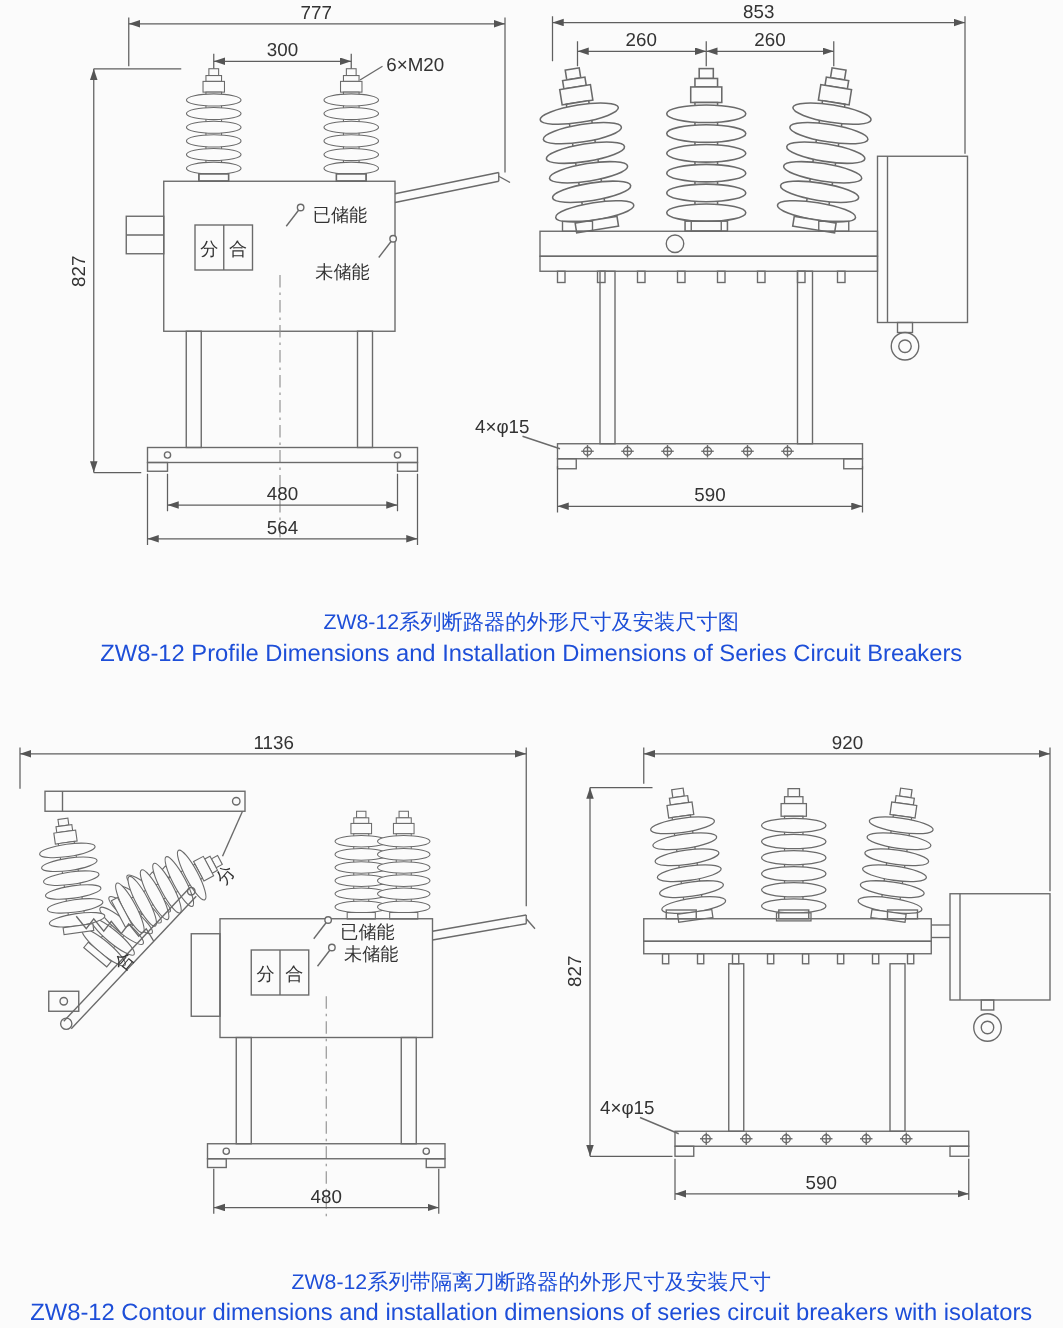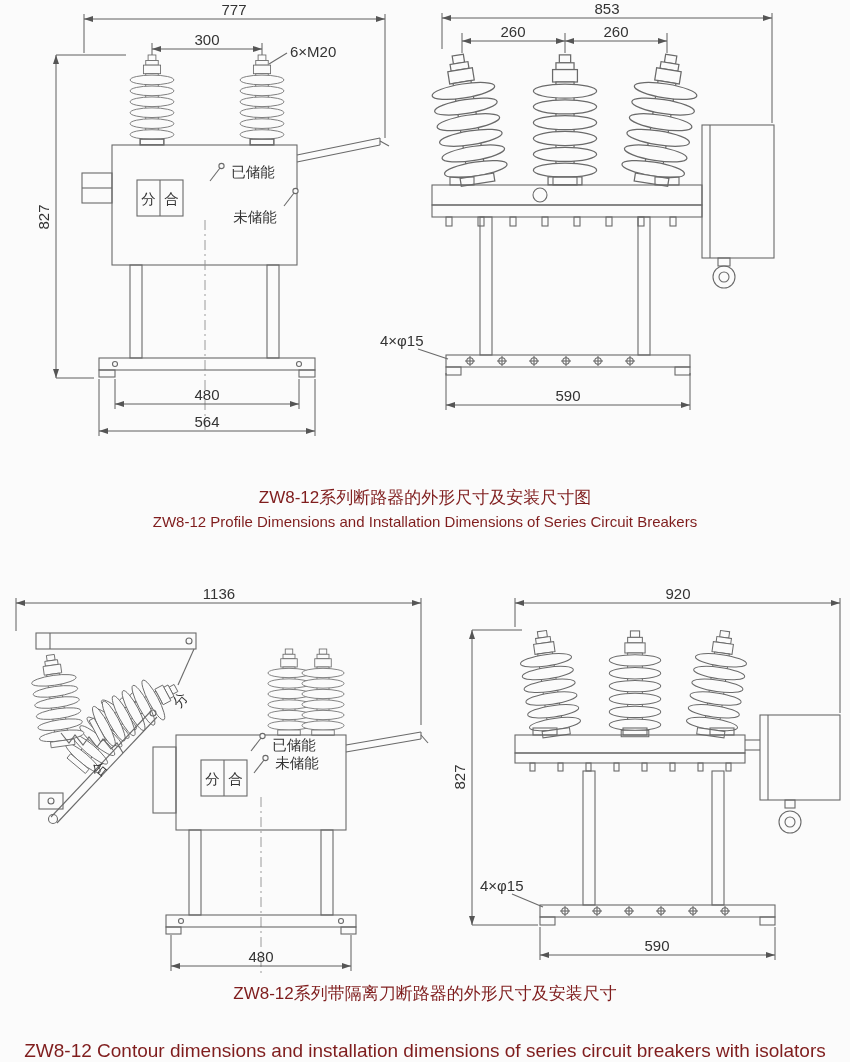--- a/index.html
+++ b/index.html
@@ -10,23 +10,23 @@
   }
   .fig{position:absolute}
   svg{overflow:visible;display:block}
   svg *{stroke:#6a6a6a;stroke-width:1.1;fill:none}
   svg text{stroke:none;fill:#333;font-size:15px;font-family:inherit}
   svg .arrow{fill:#555;stroke:none}
   svg .solid{fill:#fbfbfb}
   svg .cl{stroke-dasharray:10 4 2 4;stroke:#8f8f8f;stroke-width:0.9}
   svg .dim line{stroke:#5f5f5f;stroke-width:1}
   svg .cn{font-size:14.5px}
-  .caption{position:absolute;left:0;width:100%;text-align:center;color:#7f1d1d}
+  .caption{position:absolute;left:0;width:100%;text-align:center;color:#1d4ed8}
   .cap-cn{font-size:17px}
-  .cap-en{font-size:15px}
+  .cap-en{font-size:19px}
   .cap-en2{font-size:19px}
 </style>
 </head>
 <body>
 
 <svg width="0" height="0" style="position:absolute">
   <defs>
     <marker id="arr" markerWidth="10" markerHeight="8" refX="9" refY="3" orient="auto-start-reverse" markerUnits="userSpaceOnUse">
       <path class="arrow" d="M0,0 L9,3 L0,6 Z"></path>
     </marker>
@@ -48,21 +48,21 @@
       <circle class="solid" cx="11.5" cy="-15" r="2.6"></circle>
     </g>
     <g id="hole">
       <circle r="3.2"></circle>
       <line x1="-5" y1="0" x2="5" y2="0"></line>
       <line x1="0" y1="-5" x2="0" y2="5"></line>
     </g>
   </defs>
 </svg>
 
-<div class="fig" style="left:22px;top:5px;width:420px;height:455px">
+<div class="fig" style="left:41px;top:5px;width:420px;height:455px">
 <svg width="420" height="455" viewBox="0 0 420 455">
   <g class="dim">
     <line x1="62" y1="9" x2="62" y2="48"></line>
     <line x1="363" y1="9" x2="363" y2="133"></line>
     <line x1="62" y1="14" x2="363" y2="14" marker-start="url(#arr)" marker-end="url(#arr)"></line>
     <text x="212" y="10" text-anchor="middle">777</text>
   </g>
   <g class="dim">
     <line x1="130" y1="38" x2="130" y2="52"></line>
     <line x1="240" y1="38" x2="240" y2="52"></line>
@@ -418,14 +418,14 @@
 
   <g class="dim">
     <line x1="90" y1="342" x2="90" y2="375"></line>
     <line x1="325" y1="342" x2="325" y2="375"></line>
     <line x1="90" y1="370" x2="325" y2="370" marker-start="url(#arr)" marker-end="url(#arr)"></line>
     <text x="207" y="366" text-anchor="middle">590</text>
   </g>
 </svg>
 </div>
 
-<div class="caption cap-cn" style="top:982px">ZW8-12系列带隔离刀断路器的外形尺寸及安装尺寸</div>
+<div class="caption cap-cn" style="top:1014px">ZW8-12系列带隔离刀断路器的外形尺寸及安装尺寸</div>
 <div class="caption cap-en2" style="top:1040px">ZW8-12 Contour dimensions and installation dimensions of series circuit breakers with isolators</div>
 
 </body></html>

